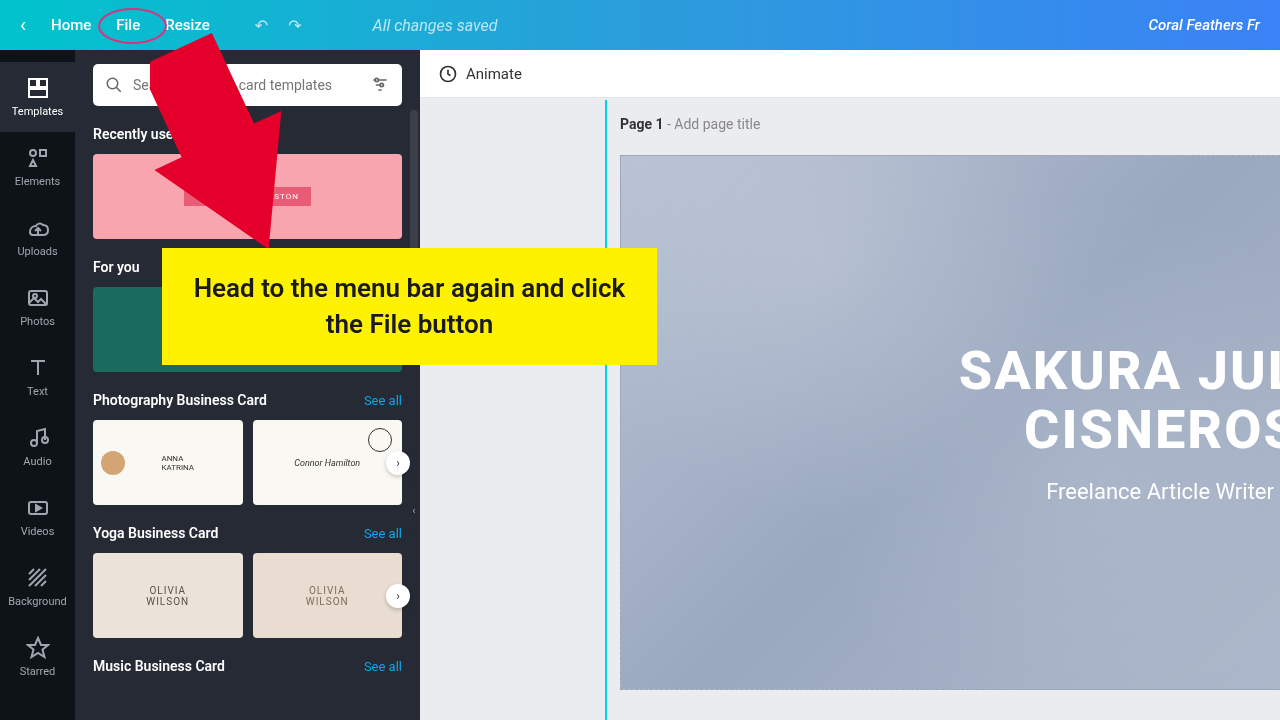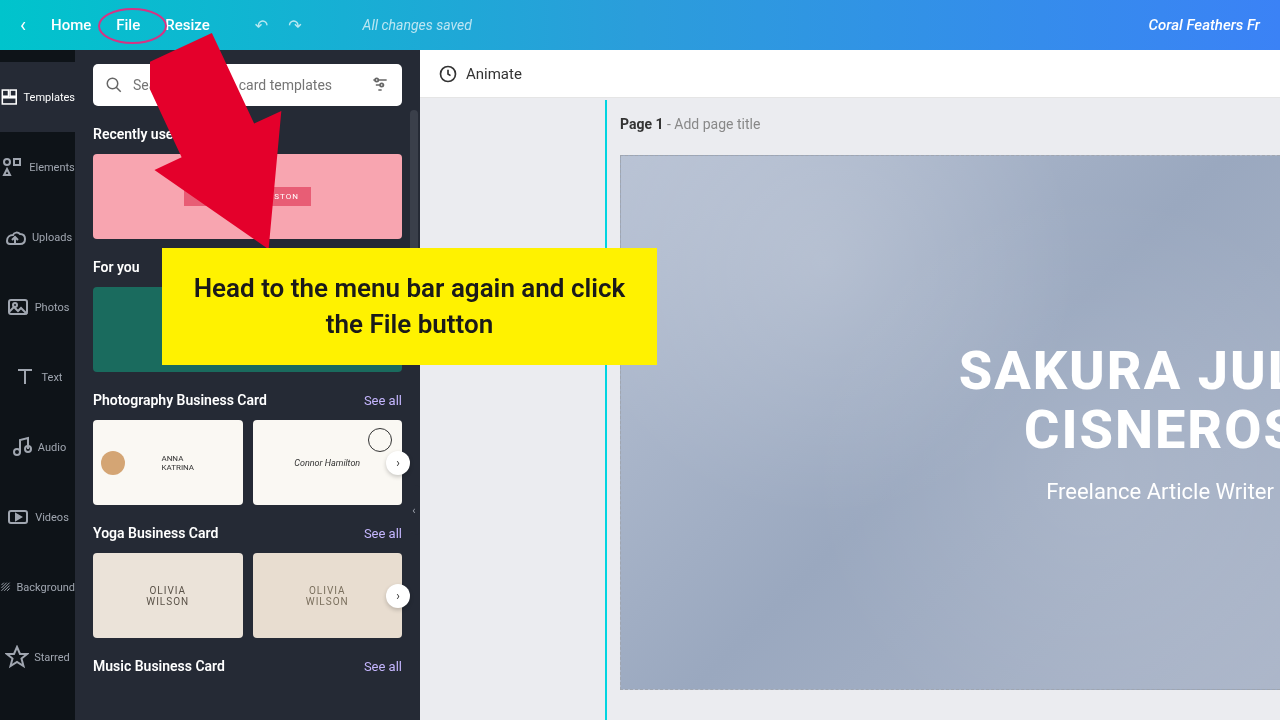--- a/index.html
+++ b/index.html
@@ -5,37 +5,37 @@
     * { margin: 0; padding: 0; box-sizing: border-box; font-family: -apple-system, BlinkMacSystemFont, 'Segoe UI', Roboto, sans-serif; }
     body { width: 1280px; height: 720px; overflow: hidden; background: #fff; position: relative; }
     
     .top-bar { height: 50px; background: linear-gradient(90deg, #00c4cc 0%, #2b9ddb 50%, #3b82f6 100%); display: flex; align-items: center; padding: 0 20px; color: white; }
     .top-bar-left { display: flex; align-items: center; gap: 25px; }
     .back-btn { cursor: pointer; font-size: 20px; }
     .menu-item { font-size: 15px; font-weight: 500; cursor: pointer; }
     .file-circle { position: relative; }
     .file-circle::before { content: ''; position: absolute; top: -8px; left: -18px; width: 65px; height: 32px; border: 2px solid #d63384; border-radius: 50%; }
     .undo-redo { display: flex; gap: 20px; margin-left: 20px; opacity: 0.7; }
-    .save-status { font-style: italic; opacity: 0.7; margin-left: 36px; font-size: 14px; }
+    .save-status { font-style: italic; opacity: 0.7; margin-left: 46px; font-size: 16px; }
     .top-right { margin-left: auto; font-size: 15px; font-weight: 500; font-style: italic; }
     
     .main-area { display: flex; height: calc(100% - 50px); }
     
     .icon-sidebar { width: 75px; background: #0e1318; display: flex; flex-direction: column; align-items: center; padding-top: 12px; }
-    .icon-item { width: 75px; height: 70px; display: flex; align-items: center; justify-content: center; gap: 5px; color: #a0a6b0; cursor: pointer; font-size: 11px; }
+    .icon-item { width: 75px; height: 70px; display: flex; flex-direction: column; align-items: center; justify-content: center; gap: 5px; color: #a0a6b0; cursor: pointer; font-size: 11px; }
     .icon-item.active { background: #252a35; color: white; }
     .icon-item svg { width: 24px; height: 24px; }
     
     .templates-panel { width: 345px; background: #252a35; padding: 14px 18px; overflow-y: auto; position: relative; }
     .search-box { background: white; border-radius: 5px; height: 42px; display: flex; align-items: center; padding: 0 12px; gap: 10px; }
     .search-box input { border: none; outline: none; flex: 1; font-size: 14px; color: #666; }
     .filter-icon { color: #666; }
     
     .section-title { color: white; font-size: 14px; font-weight: 600; margin: 20px 0 12px; display: flex; justify-content: space-between; align-items: center; }
-    .see-all { color: #c4b5fd; font-size: 13px; font-weight: 400; cursor: pointer; }
+    .see-all { color: #0ea5e9; font-size: 13px; font-weight: 400; cursor: pointer; }
     
     .template-row { display: flex; gap: 10px; position: relative; }
     .template-card { height: 85px; border-radius: 4px; overflow: hidden; cursor: pointer; flex: 1; }
     .template-single { width: 145px; }
     
     .tpl-pink { background: #f8a5b0; display: flex; align-items: center; justify-content: center; position: relative; }
     .tpl-pink-bar { background: #e85d75; color: white; padding: 5px 12px; font-size: 8px; letter-spacing: 1px; }
     .tpl-teal { background: #1a6b5e; display: flex; align-items: center; justify-content: center; color: white; font-size: 11px; font-weight: bold; }
     .tpl-white { background: #faf8f3; display: flex; align-items: center; justify-content: center; flex-direction: column; font-size: 8px; color: #333; position: relative; }
     .tpl-cream { background: #ebe3d9; display: flex; align-items: center; justify-content: center; font-size: 10px; color: #5a5248; letter-spacing: 1px; font-family: serif; }

